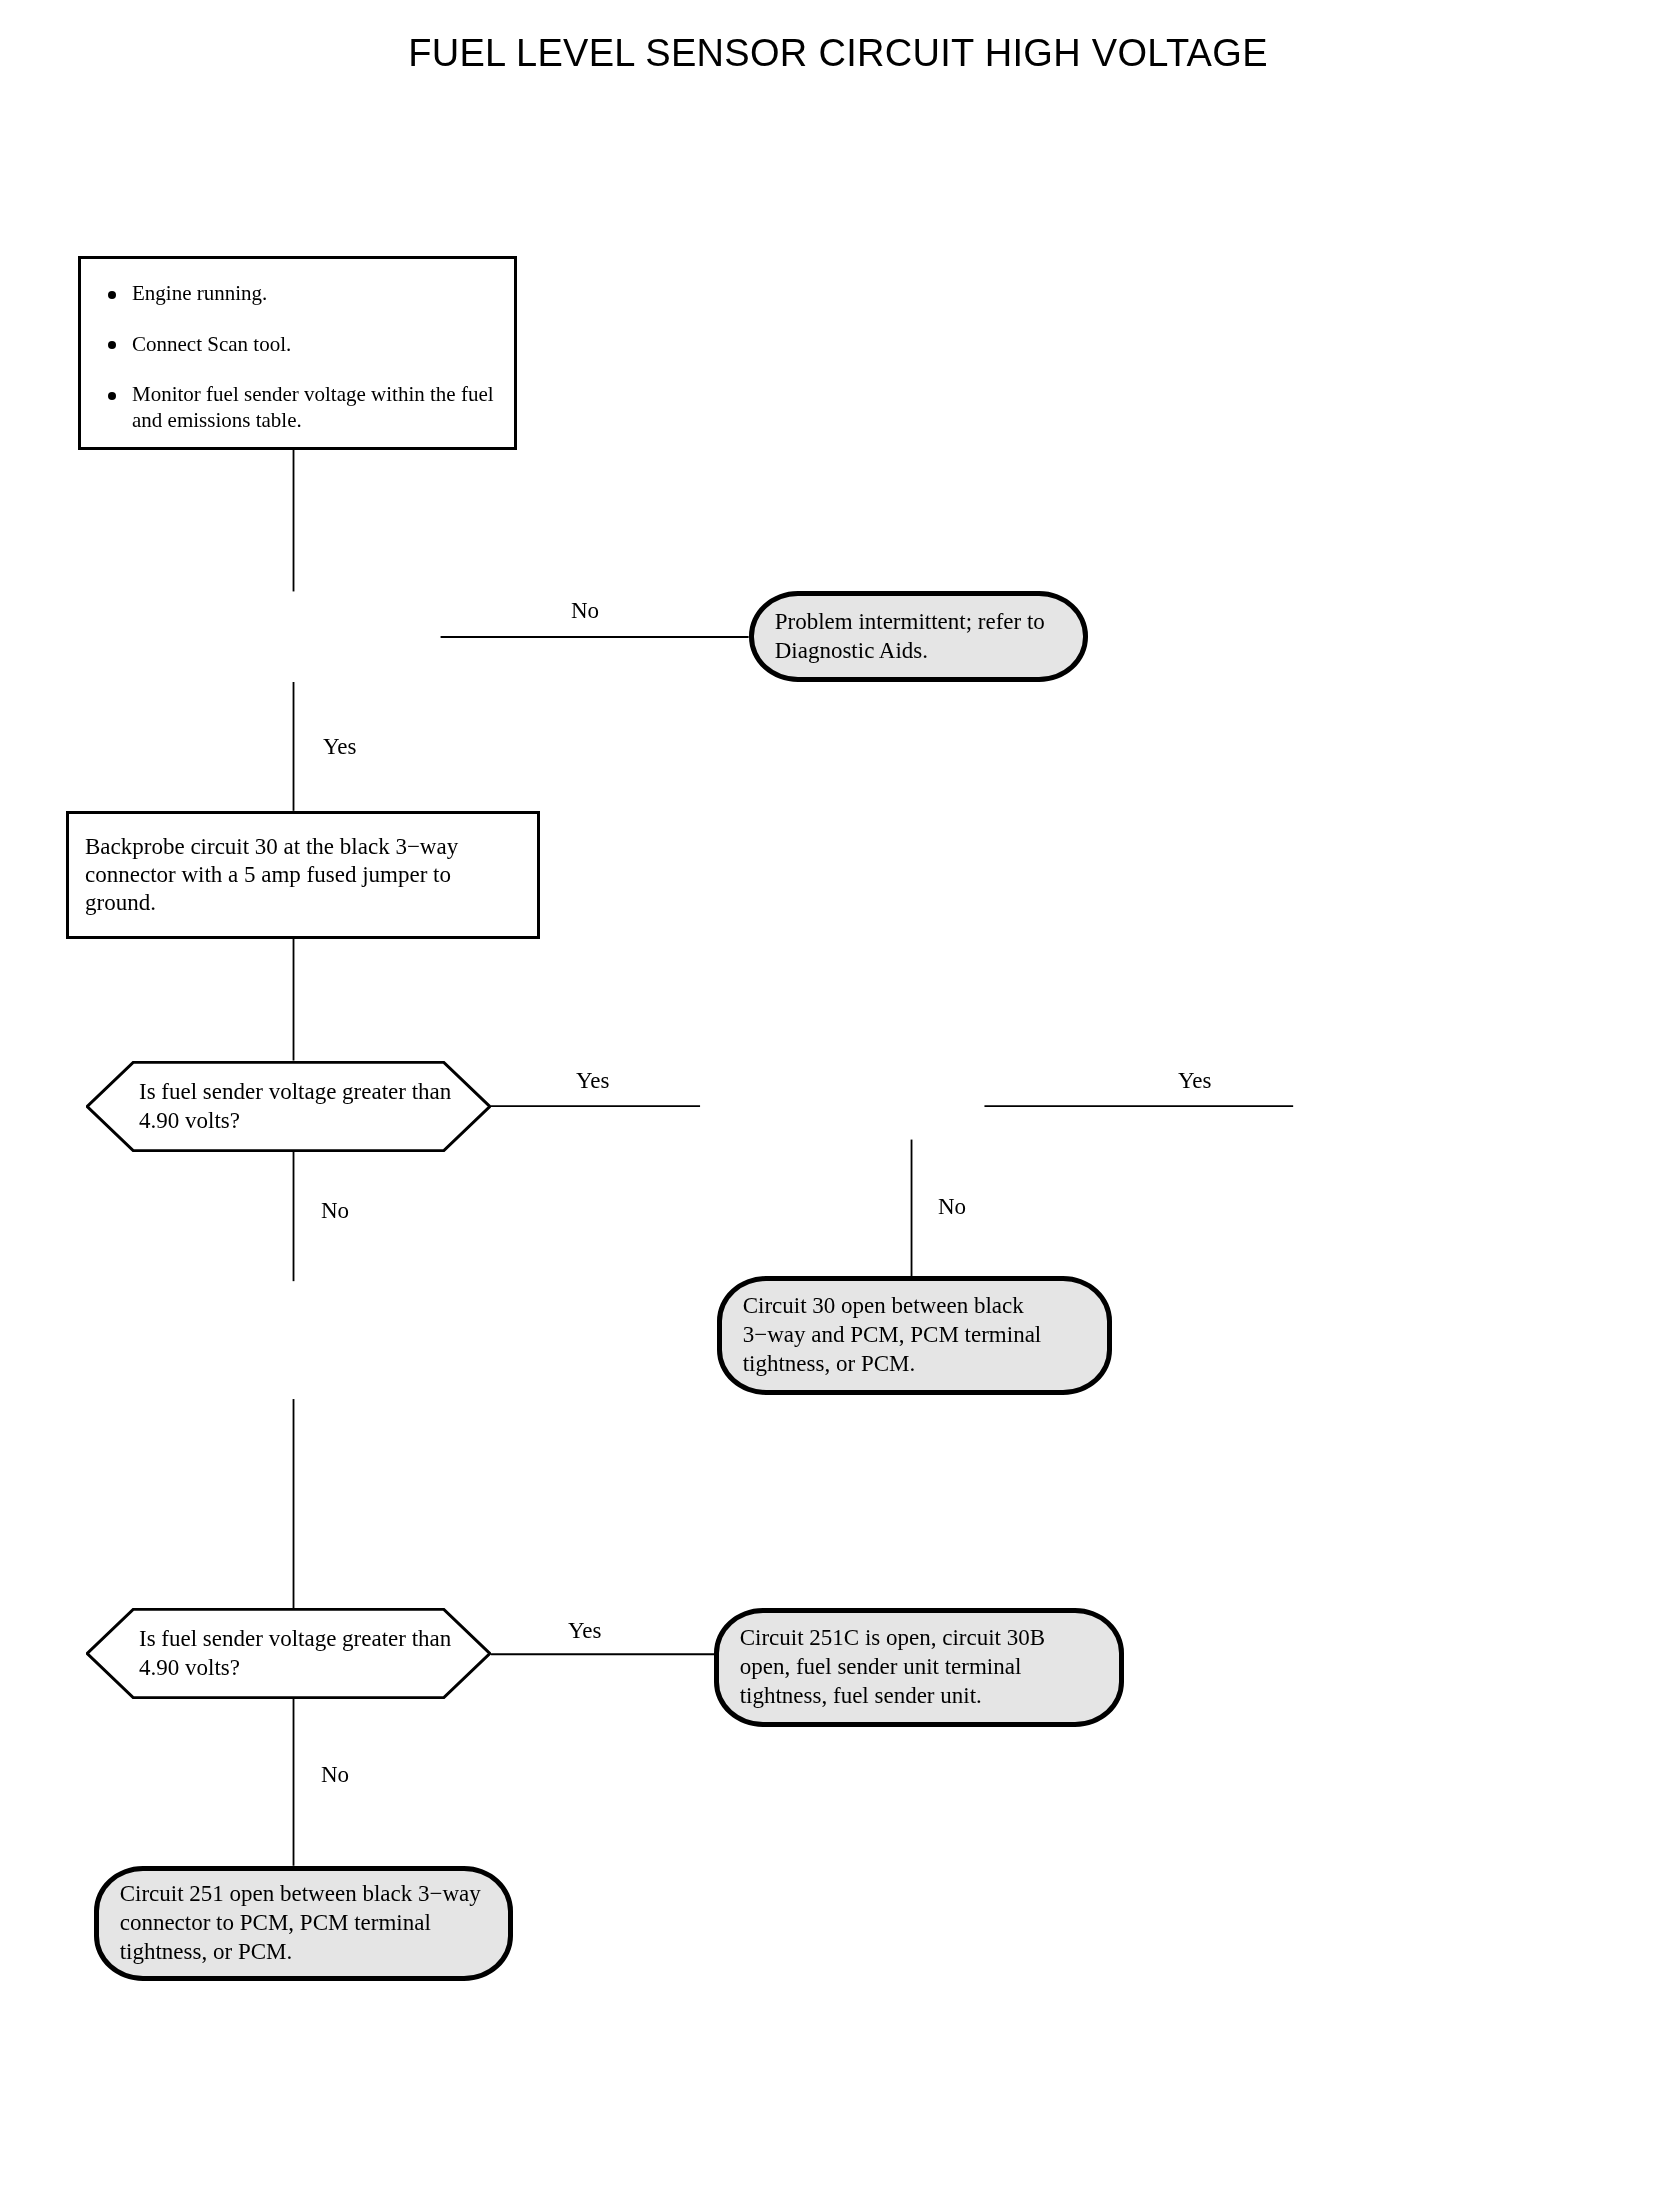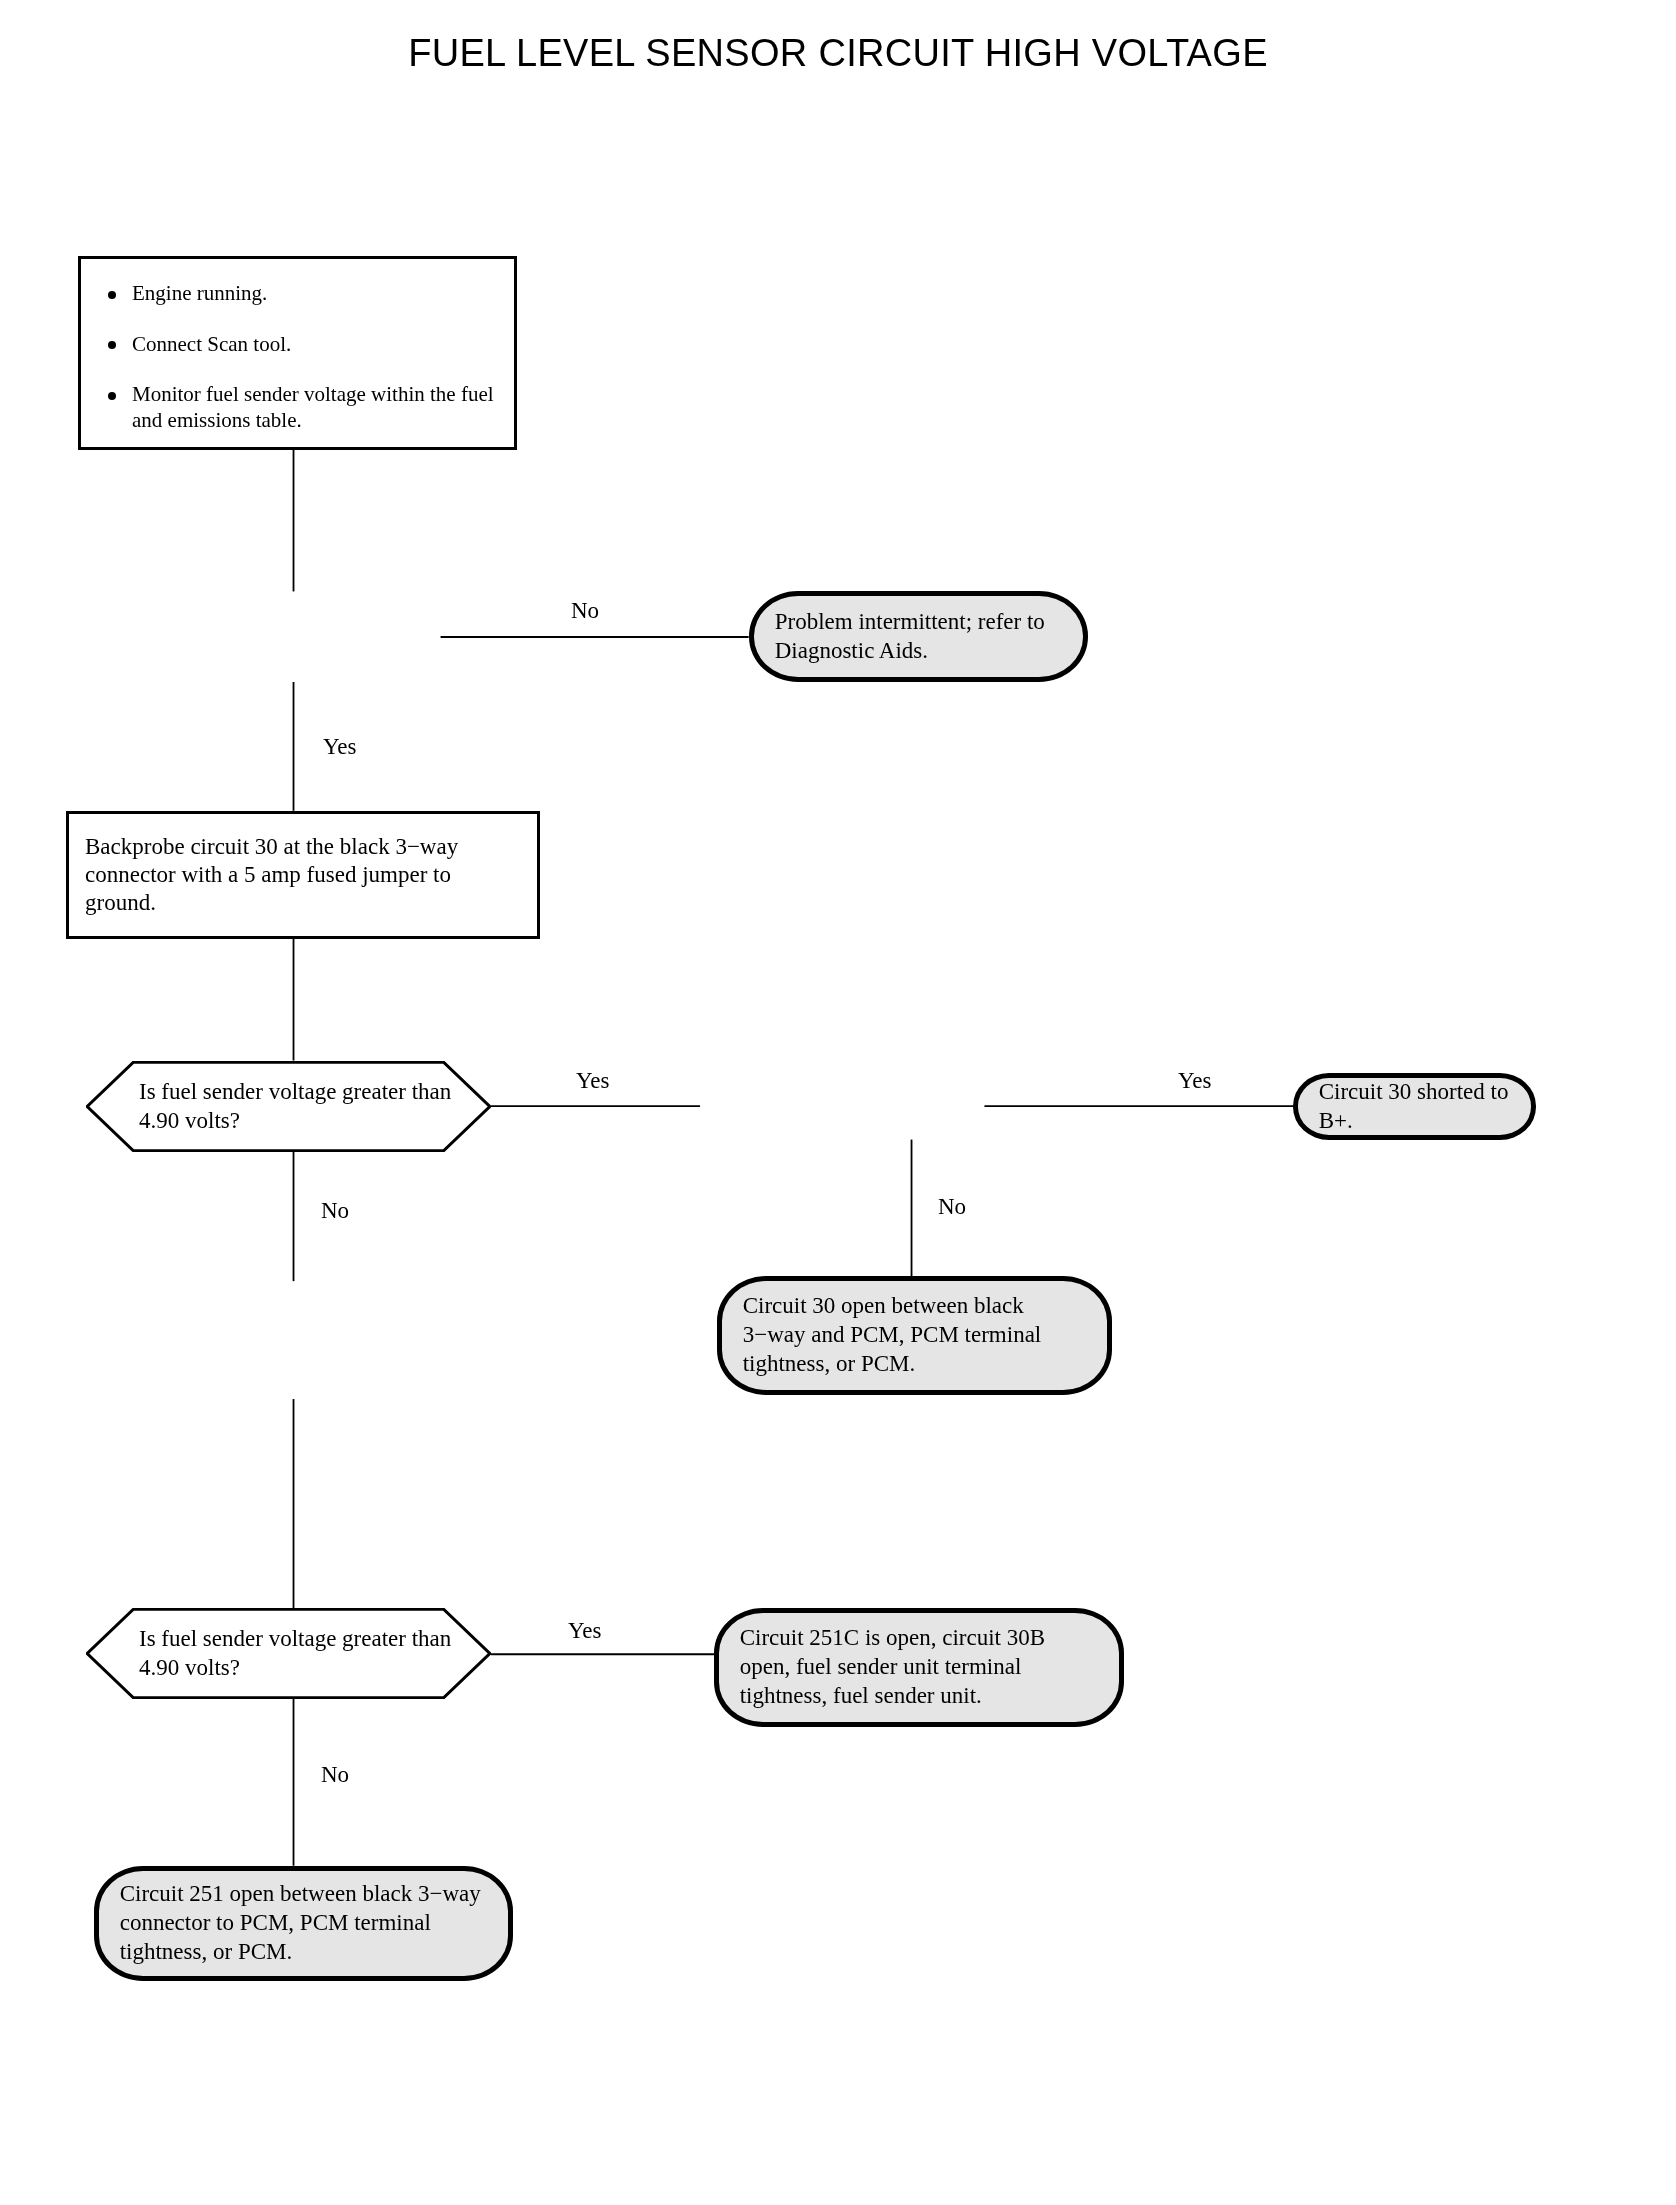--- a/index.html
+++ b/index.html
@@ -171,23 +171,20 @@
   </div>
 
   <div class="node decision" style="left:86px; top:1061px; width:405px; height:91px;">
     <svg viewBox="0 0 666 150" preserveAspectRatio="none">
       <polygon points="78,2 588,2 664,75 588,148 78,148 2,75" fill="#fff" stroke="#000" stroke-width="3" vector-effect="non-scaling-stroke"></polygon>
     </svg>
     <div class="txt">Is fuel sender voltage greater than 4.90 volts?</div>
   </div>
 
 
-  <div class="node terminal" style="left:1293px; top:1073px; width:243px; height:67px; border-radius:36px/33px;">
-    <div class="txt">Circuit 30 shorted to B+.</div>
-  </div>
 
 
   <div class="node terminal" style="left:717px; top:1276px; width:395px; height:119px;">
     <div class="txt">Circuit 30 open between black 3−way and PCM, PCM terminal tightness, or PCM.</div>
   </div>
 
   <div class="node decision" style="left:86px; top:1608px; width:405px; height:91px;">
     <svg viewBox="0 0 666 150" preserveAspectRatio="none">
       <polygon points="78,2 588,2 664,75 588,148 78,148 2,75" fill="#fff" stroke="#000" stroke-width="3" vector-effect="non-scaling-stroke"></polygon>
     </svg>

